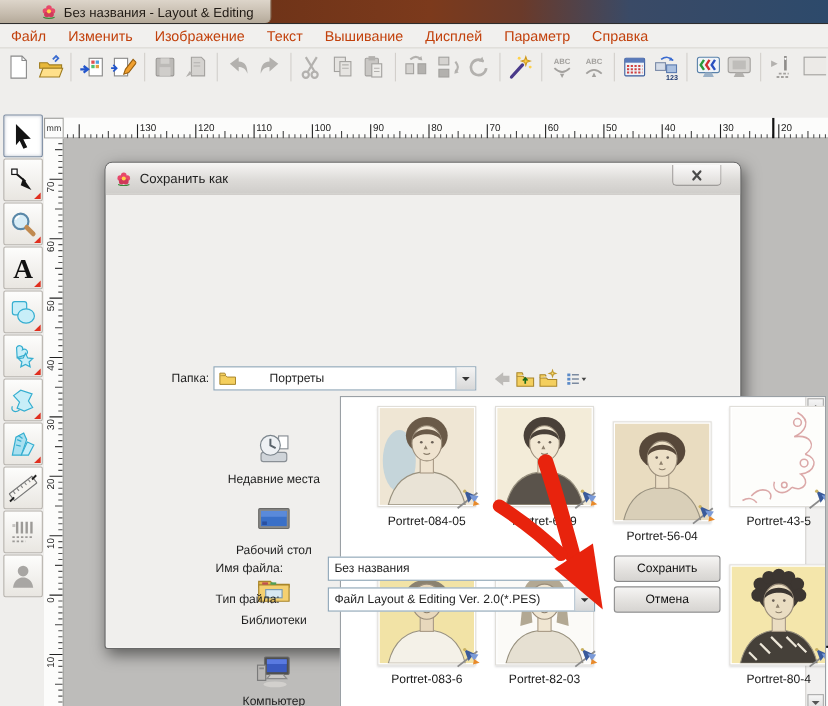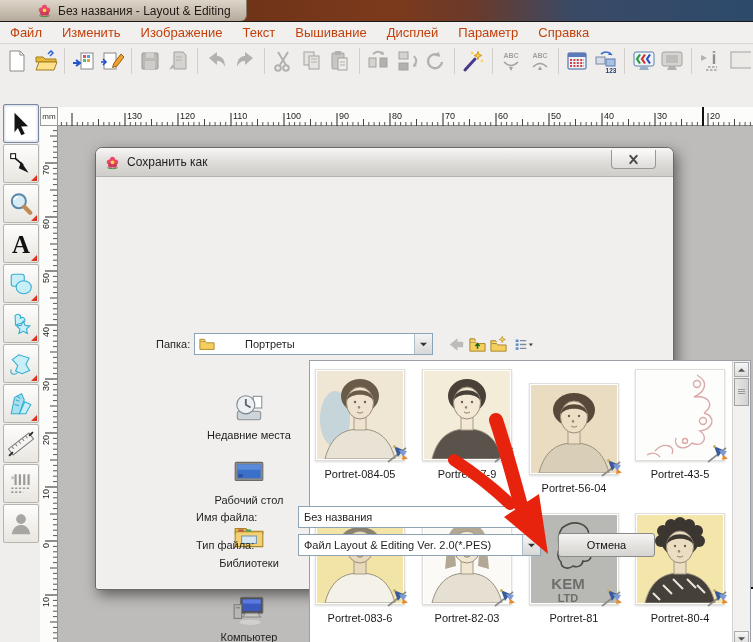--- a/index.html
+++ b/index.html
@@ -58,21 +58,21 @@
     background:linear-gradient(180deg,#f4f4f4,#d8d8d8);display:flex;align-items:center;justify-content:center;}
   .combo .dd svg{width:9px;height:7px;}
   .combo .fico{width:16px;height:14px;margin-left:4px;flex:0 0 auto;}
   .nav-btn{position:absolute;top:186px;width:21px;height:21px;display:flex;align-items:center;justify-content:center;}
   .nav-btn svg{width:19px;height:19px;}
   .places{position:absolute;left:103px;top:175px;width:100px;}
   .place{position:absolute;left:0;width:100px;text-align:center;}
   .place svg{width:34px;height:34px;}
   .place .plbl{font-size:11px;color:#1f1f1f;line-height:13px;}
   .filelist{position:absolute;left:213px;top:212px;width:442px;height:288px;background:#fff;border:1px solid #9aa0a5;box-sizing:border-box;overflow:hidden;}
-  .tile{position:absolute;width:90px;}
+  .tile{position:absolute;width:90px;margin-left:28px;}
   .tile .img{position:relative;width:88px;height:90px;background:#fff;border:1px solid #e0ded9;box-shadow:0 1px 2px rgba(0,0,0,.15);}
   .tile .img svg.art{position:absolute;left:1px;top:1px;width:86px;height:88px;}
   .tile .badge{position:absolute;right:-6px;bottom:-4px;width:24px;height:22px;}
   .tile .flbl{margin-top:7px;text-align:center;font-size:11px;color:#1a1a1a;white-space:nowrap;}
   .scrollbar{position:absolute;right:0;top:0;width:17px;height:100%;background:#f2f1f0;border-left:1px solid #d5d3d0;}
   .sb-btn{position:absolute;left:1px;width:15px;height:15px;background:linear-gradient(180deg,#f6f6f6,#dcdcdc);border:1px solid #aaa;box-sizing:border-box;display:flex;align-items:center;justify-content:center;}
   .sb-btn svg{width:9px;height:8px;}
   .sb-thumb{position:absolute;left:1px;top:17px;width:15px;height:28px;background:linear-gradient(90deg,#e8e8e8,#d2d2d2);border:1px solid #a0a0a0;box-sizing:border-box;}
   .sb-grip{width:7px;height:1px;background:#9a9a9a;margin:1px auto;}
   .btn{position:absolute;width:95px;height:22px;border:1px solid #8a8a8a;border-radius:3px;
@@ -895,38 +895,20 @@
             <div class="badge"><svg viewBox="0 0 24 22">
                 <path d="M2 20L20 6" stroke="#8a8a8a" stroke-width="1.6"></path>
                 <path d="M8 4l9 4-5 7z" fill="#3a5a9a"></path>
                 <path d="M13 8l8 1-4 6z" fill="#7a9ad8"></path>
                 <path d="M17 13l5 3.5-6 1.5z" fill="#e88a2a"></path>
                 <circle cx="8.5" cy="4.5" r="1.5" fill="#c8b060"></circle>
               </svg></div>
           </div>
           <div class="flbl">Portret-82-03</div>
         </div>
-        <div class="tile" style="left: 219px; top: 152px;">
-          <div class="img">
-            <svg class="art" viewBox="0 0 86 88">
-              <rect width="86" height="88" fill="#b8b8b5"></rect>
-              <path d="M31 13 C44 3 58 9 58 21 C58 27 61 30 63 34 C61 36 59 37 60 41 C60 45 56 47 52 46 C51 51 46 53 42 51 C37 55 30 53 30 47 C26 43 26 37 29 33 C27 27 27 19 31 13 Z" fill="none" stroke="#4a4a48" stroke-width="1.6"></path>
-              <text x="37" y="74" font-size="15" font-weight="bold" fill="#6e6e6c" text-anchor="middle">KEM</text>
-              <text x="37" y="87" font-size="11" font-weight="bold" fill="#6e6e6c" text-anchor="middle">LTD</text>
-            </svg>
-            <div class="badge"><svg viewBox="0 0 24 22">
-                <path d="M2 20L20 6" stroke="#8a8a8a" stroke-width="1.6"></path>
-                <path d="M8 4l9 4-5 7z" fill="#3a5a9a"></path>
-                <path d="M13 8l8 1-4 6z" fill="#7a9ad8"></path>
-                <path d="M17 13l5 3.5-6 1.5z" fill="#e88a2a"></path>
-                <circle cx="8.5" cy="4.5" r="1.5" fill="#c8b060"></circle>
-              </svg></div>
-          </div>
-          <div class="flbl">Portret-81</div>
-        </div>
         <div class="tile" style="left: 325px; top: 152px;">
           <div class="img">
             <svg class="art" viewBox="0 0 86 88">
               <rect width="86" height="88" fill="#f4e6ab"></rect>
               <path d="M8 88 C14 64 28 58 43 58 C58 58 72 64 78 88 Z" fill="#454039" stroke="#98917f"></path>
               <path d="M16 78l7 7M26 70l9 9M36 64l10 10M50 64l9 9M60 70l8 8" stroke="#ece6d8" stroke-width="2"></path>
               <rect x="37" y="44" width="12" height="15" fill="#eaddc2" stroke="#a89a86"></rect>
               <ellipse cx="43" cy="25" rx="19" ry="17" fill="#3c3631"></ellipse>
               <circle cx="26" cy="16" r="6" fill="#3c3631"></circle>
               <circle cx="34" cy="10" r="6" fill="#3c3631"></circle>
@@ -964,20 +946,21 @@
     </div>
     <span class="lbl" style="position:absolute;left:100px;top:391px;">Тип файла:</span>
     <div class="combo" style="left:202px;top:386px;width:243px;">
       <span class="val">Файл Layout &amp; Editing Ver. 2.0(*.PES)</span>
       <span class="dd">
           <svg viewBox="0 0 10 8">
             <path d="M1 2l4 4 4-4z" fill="#333"></path>
           </svg>
         </span>
     </div>
+    <div class="btn" style="left:462px;top:357px;">Сохранить</div>
     <div class="btn" style="left:462px;top:385px;">Отмена</div>
   </div>
 
   <svg class="red-arrow" viewBox="0 0 190 185">
     <path d="M66 20 C76 50 84 80 91 106" stroke="#e8230d" stroke-width="14" stroke-linecap="round" fill="none"></path>
     <path d="M24 60 Q55 80 80 104" stroke="#e8230d" stroke-width="12" stroke-linecap="round" fill="none"></path>
     <path d="M109 94 L74 117 L118 154 Z" fill="#e8230d"></path>
   </svg>
 
 </div>

